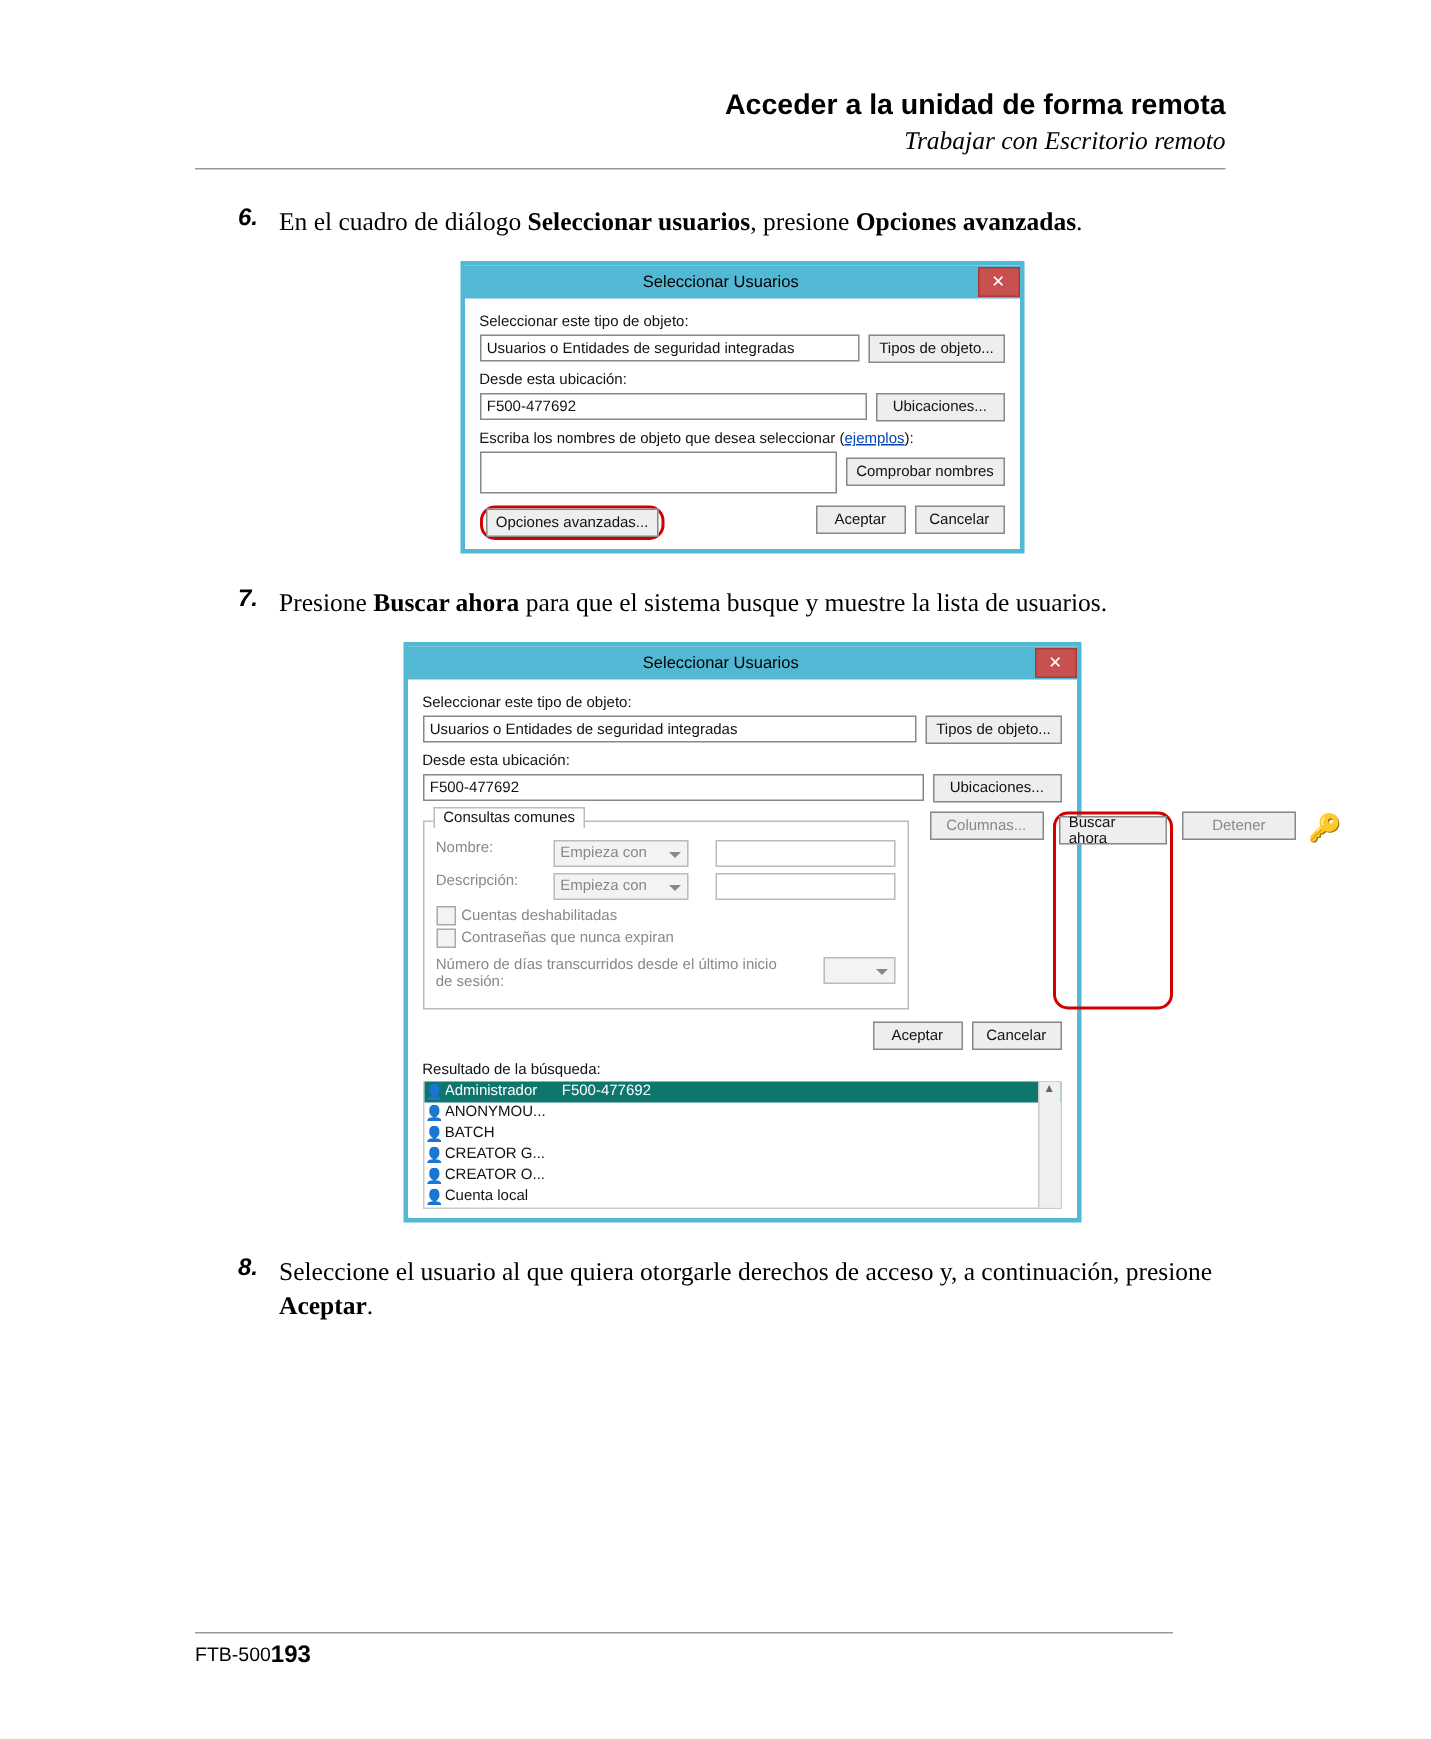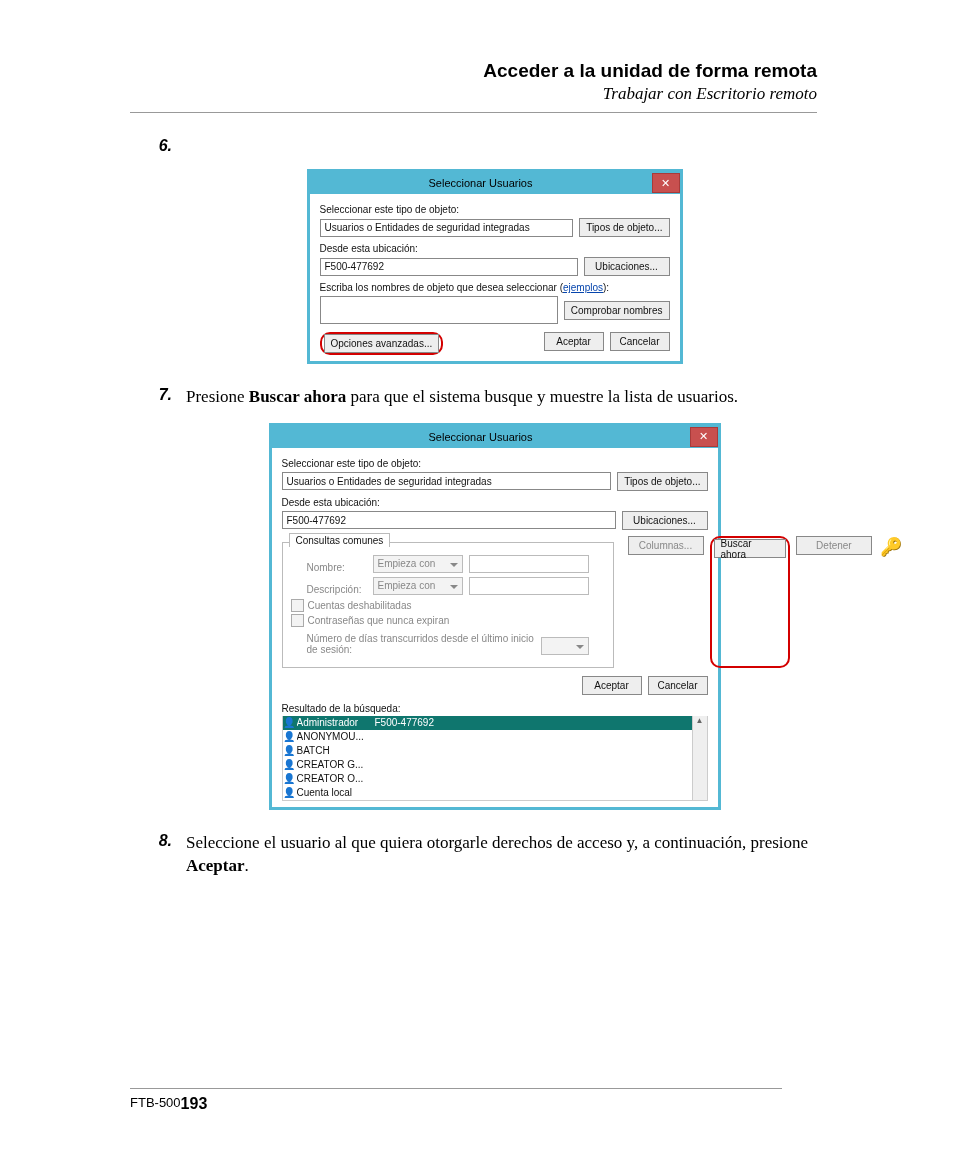--- a/index.html
+++ b/index.html
@@ -24,21 +24,21 @@
 .row{display:flex;align-items:center;gap:6px;margin-bottom:6px}
 .fld{flex:1;height:18px;border:1px solid #888;background:#fff;font-size:10px;padding:0 4px;display:flex;align-items:center;box-sizing:border-box}
 .wbtn{height:19px;border:1px solid #888;background:#eee;font-size:10px;padding:0 6px;display:inline-flex;align-items:center;justify-content:center;min-width:86px;box-sizing:border-box}
 .link{color:#0645ad;text-decoration:underline}
 .btnrow{display:flex;justify-content:flex-end;gap:6px;margin-top:8px}
 .btnrow .left{margin-right:auto}
 .hl-red{border:2px solid #d30000;border-radius:10px;padding:0 2px}
 .hl-red .wbtn{min-width:100px}
 .tabbox{border:1px solid #bbb;padding:8px;margin-top:6px;position:relative}
 .tabhdr{position:absolute;top:-10px;left:6px;background:#fff;border:1px solid #bbb;border-bottom:none;font-size:10px;padding:1px 6px}
-.formrow{display:flex;align-items:flex-end;gap:6px;margin:4px 16px}
+.formrow{display:flex;align-items:flex-start;gap:18px;margin:4px 0}
 .formrow .flab{width:60px;color:#888;font-size:10px}
 .sel{display:flex;align-items:center;border:1px solid #bbb;background:#f3f3f3;height:18px;font-size:10px;color:#888;width:90px;position:relative;box-sizing:border-box;padding:0 16px 0 4px}
 .sel::after{content:"";position:absolute;right:4px;top:7px;border:4px solid transparent;border-top-color:#888}
 .tin{border:1px solid #bbb;height:18px;flex:1;min-width:120px;box-sizing:border-box}
 .chk{display:flex;align-items:center;gap:4px;color:#888;font-size:10px;margin:2px 0}
 .chk .box{width:11px;height:11px;border:1px solid #aaa;background:#f3f3f3}
 .sidebtns{display:flex;gap:6px;margin-left:8px}
 .sidebtns .wbtn{min-width:76px}
 .keyico{width:28px;height:22px;display:inline-block;color:#caa437;font-size:18px;text-align:center}
 .reslabel{font-size:10px;margin:8px 0 2px}
@@ -65,20 +65,23 @@
 
 <div class="page">
   <div class="hdr">
     <p class="hdr-title">Acceder a la unidad de forma remota</p>
     <p class="hdr-sub">Trabajar con Escritorio remoto</p>
     <hr class="hdr-rule">
   </div>
 
   <div class="step">
     <div class="step-num">6.</div>
+    <div class="step-body">
+      <span>En el cuadro de diálogo </span><b>Seleccionar usuarios</b><span>, presione </span><b>Opciones avanzadas</b><span>.</span>
+    </div>
   </div>
 
   <div class="figwrap">
     <div class="dlg dlg1">
       <div class="titlebar">
         <span class="ttl">Seleccionar Usuarios</span>
         <span class="closebtn">✕</span>
       </div>
       <div class="dlg-body">
         <div class="lbl">Seleccionar este tipo de objeto:</div>

